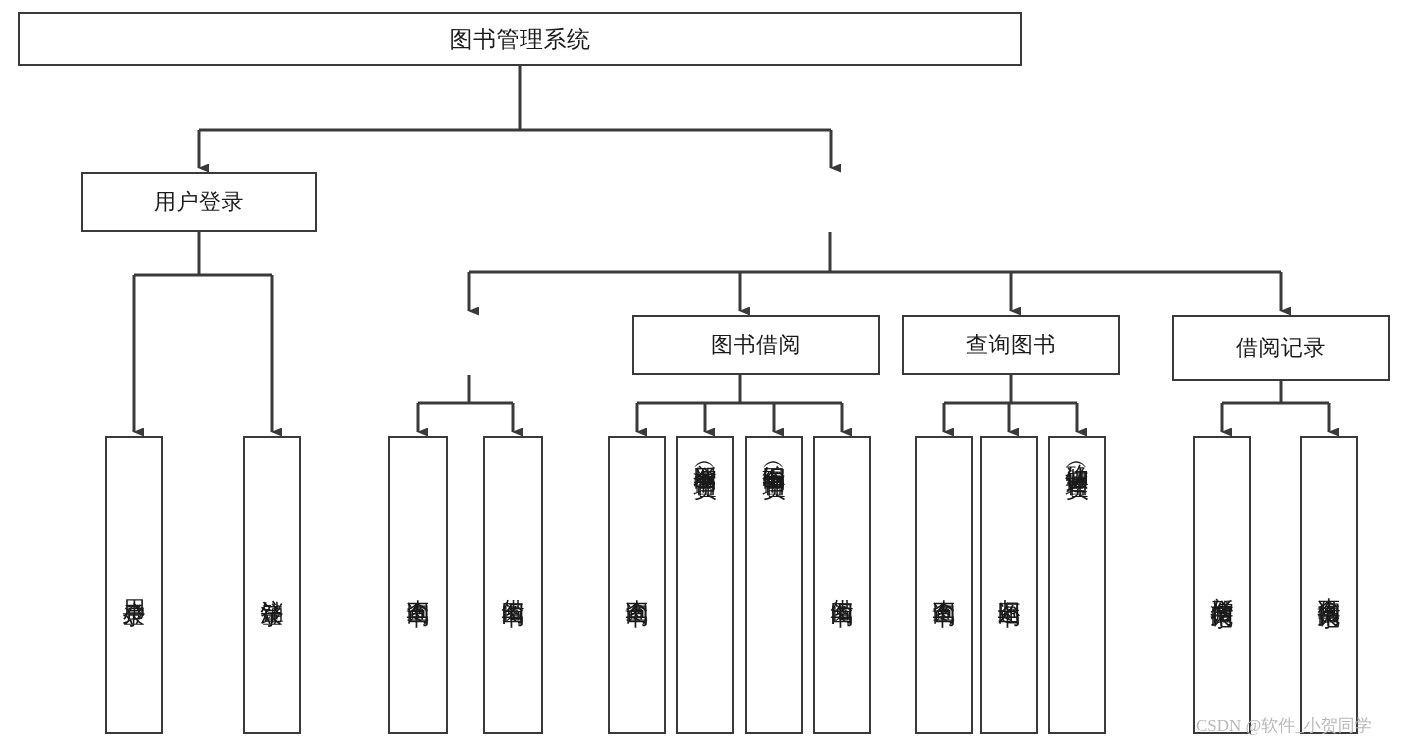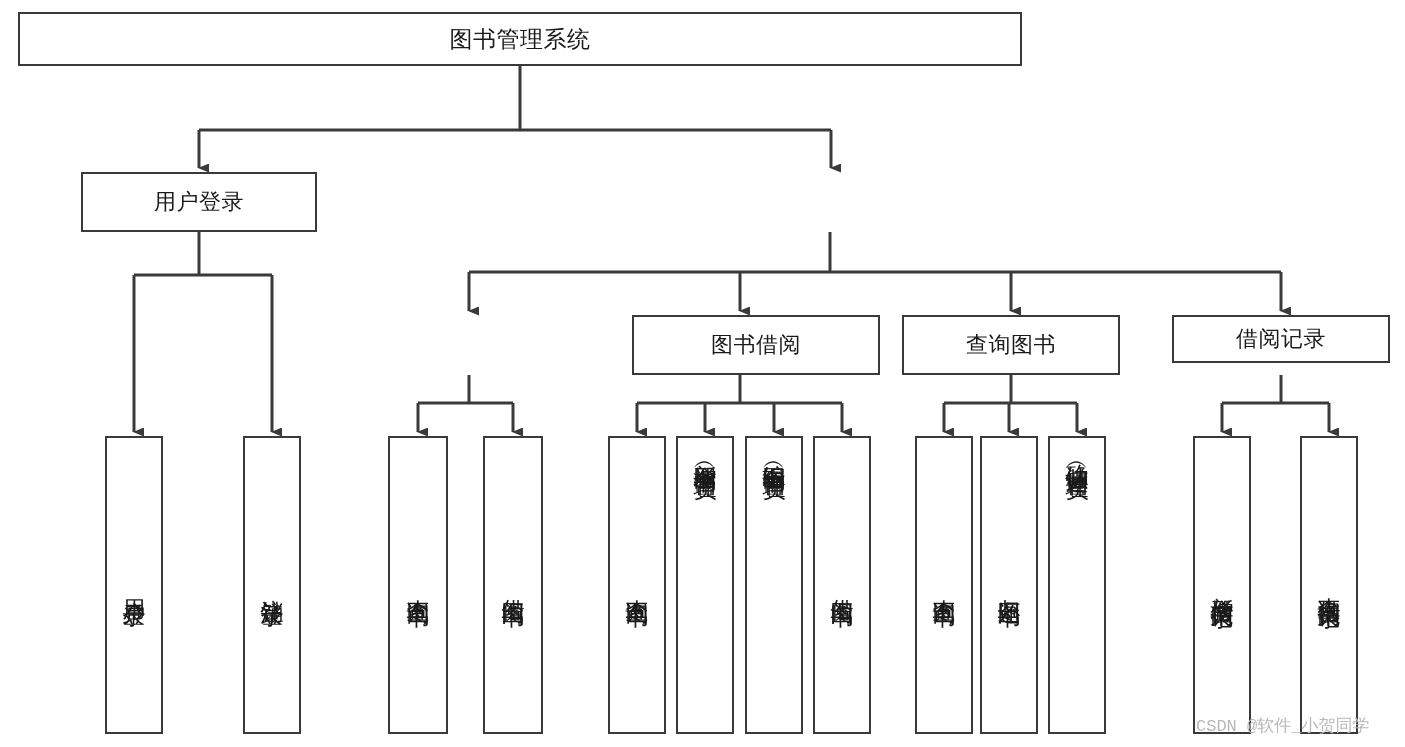--- a/index.html
+++ b/index.html
@@ -67,21 +67,21 @@
   }
   .node.vert.centered {
     align-items: center;
     padding-top: 0;
   }
   .watermark {
     position: absolute;
     color: #b9b9b9;
     font-size: 17px;
     white-space: nowrap;
-    font-family: Liberation Mono, monospace;
+    font-family: Liberation Serif, serif;
   }
 </style>
 </head>
 <body>
 
 <div id="diagram-root" style="width: 1405px; height: 747px; background: rgb(255, 255, 255);">
 
   <svg id="edge-layer" viewBox="0 0 1405 747" width="1405" height="747" xmlns="http://www.w3.org/2000/svg">
     <defs>
       <marker id="arrowhead" markerWidth="9" markerHeight="11" refX="4.5" refY="10" orient="auto" markerUnits="userSpaceOnUse">
@@ -139,21 +139,21 @@
   <div class="node horiz" style="left: 81px; top: 172px; width: 236px; height: 60px; border-color: rgb(58, 58, 58); background: rgb(255, 255, 255); color: rgb(26, 26, 26);">
     <span class="node-label">用户登录</span>
   </div>
 
   <div class="node horiz" style="left: 632px; top: 315px; width: 248px; height: 60px; border-color: rgb(58, 58, 58); background: rgb(255, 255, 255); color: rgb(26, 26, 26);">
     <span class="node-label">图书借阅</span>
   </div>
   <div class="node horiz" style="left: 902px; top: 315px; width: 218px; height: 60px; border-color: rgb(58, 58, 58); background: rgb(255, 255, 255); color: rgb(26, 26, 26);">
     <span class="node-label">查询图书</span>
   </div>
-  <div class="node horiz" style="left: 1172px; top: 315px; width: 218px; height: 48px; border-color: rgb(58, 58, 58); background: rgb(255, 255, 255); color: rgb(26, 26, 26);">
+  <div class="node horiz" style="left: 1172px; top: 315px; width: 218px; height: 66px; border-color: rgb(58, 58, 58); background: rgb(255, 255, 255); color: rgb(26, 26, 26);">
     <span class="node-label">借阅记录</span>
   </div>
 
   <div class="node vert centered" style="left: 105px; top: 436px; width: 58px; height: 298px; border-color: rgb(58, 58, 58); background: rgb(255, 255, 255); color: rgb(26, 26, 26);">
     <span class="node-label">用户登录</span>
   </div>
   <div class="node vert centered" style="left: 243px; top: 436px; width: 58px; height: 298px; border-color: rgb(58, 58, 58); background: rgb(255, 255, 255); color: rgb(26, 26, 26);">
     <span class="node-label">注销登录</span>
   </div>
   <div class="node vert centered" style="left: 388px; top: 436px; width: 60px; height: 298px; border-color: rgb(58, 58, 58); background: rgb(255, 255, 255); color: rgb(26, 26, 26);">

